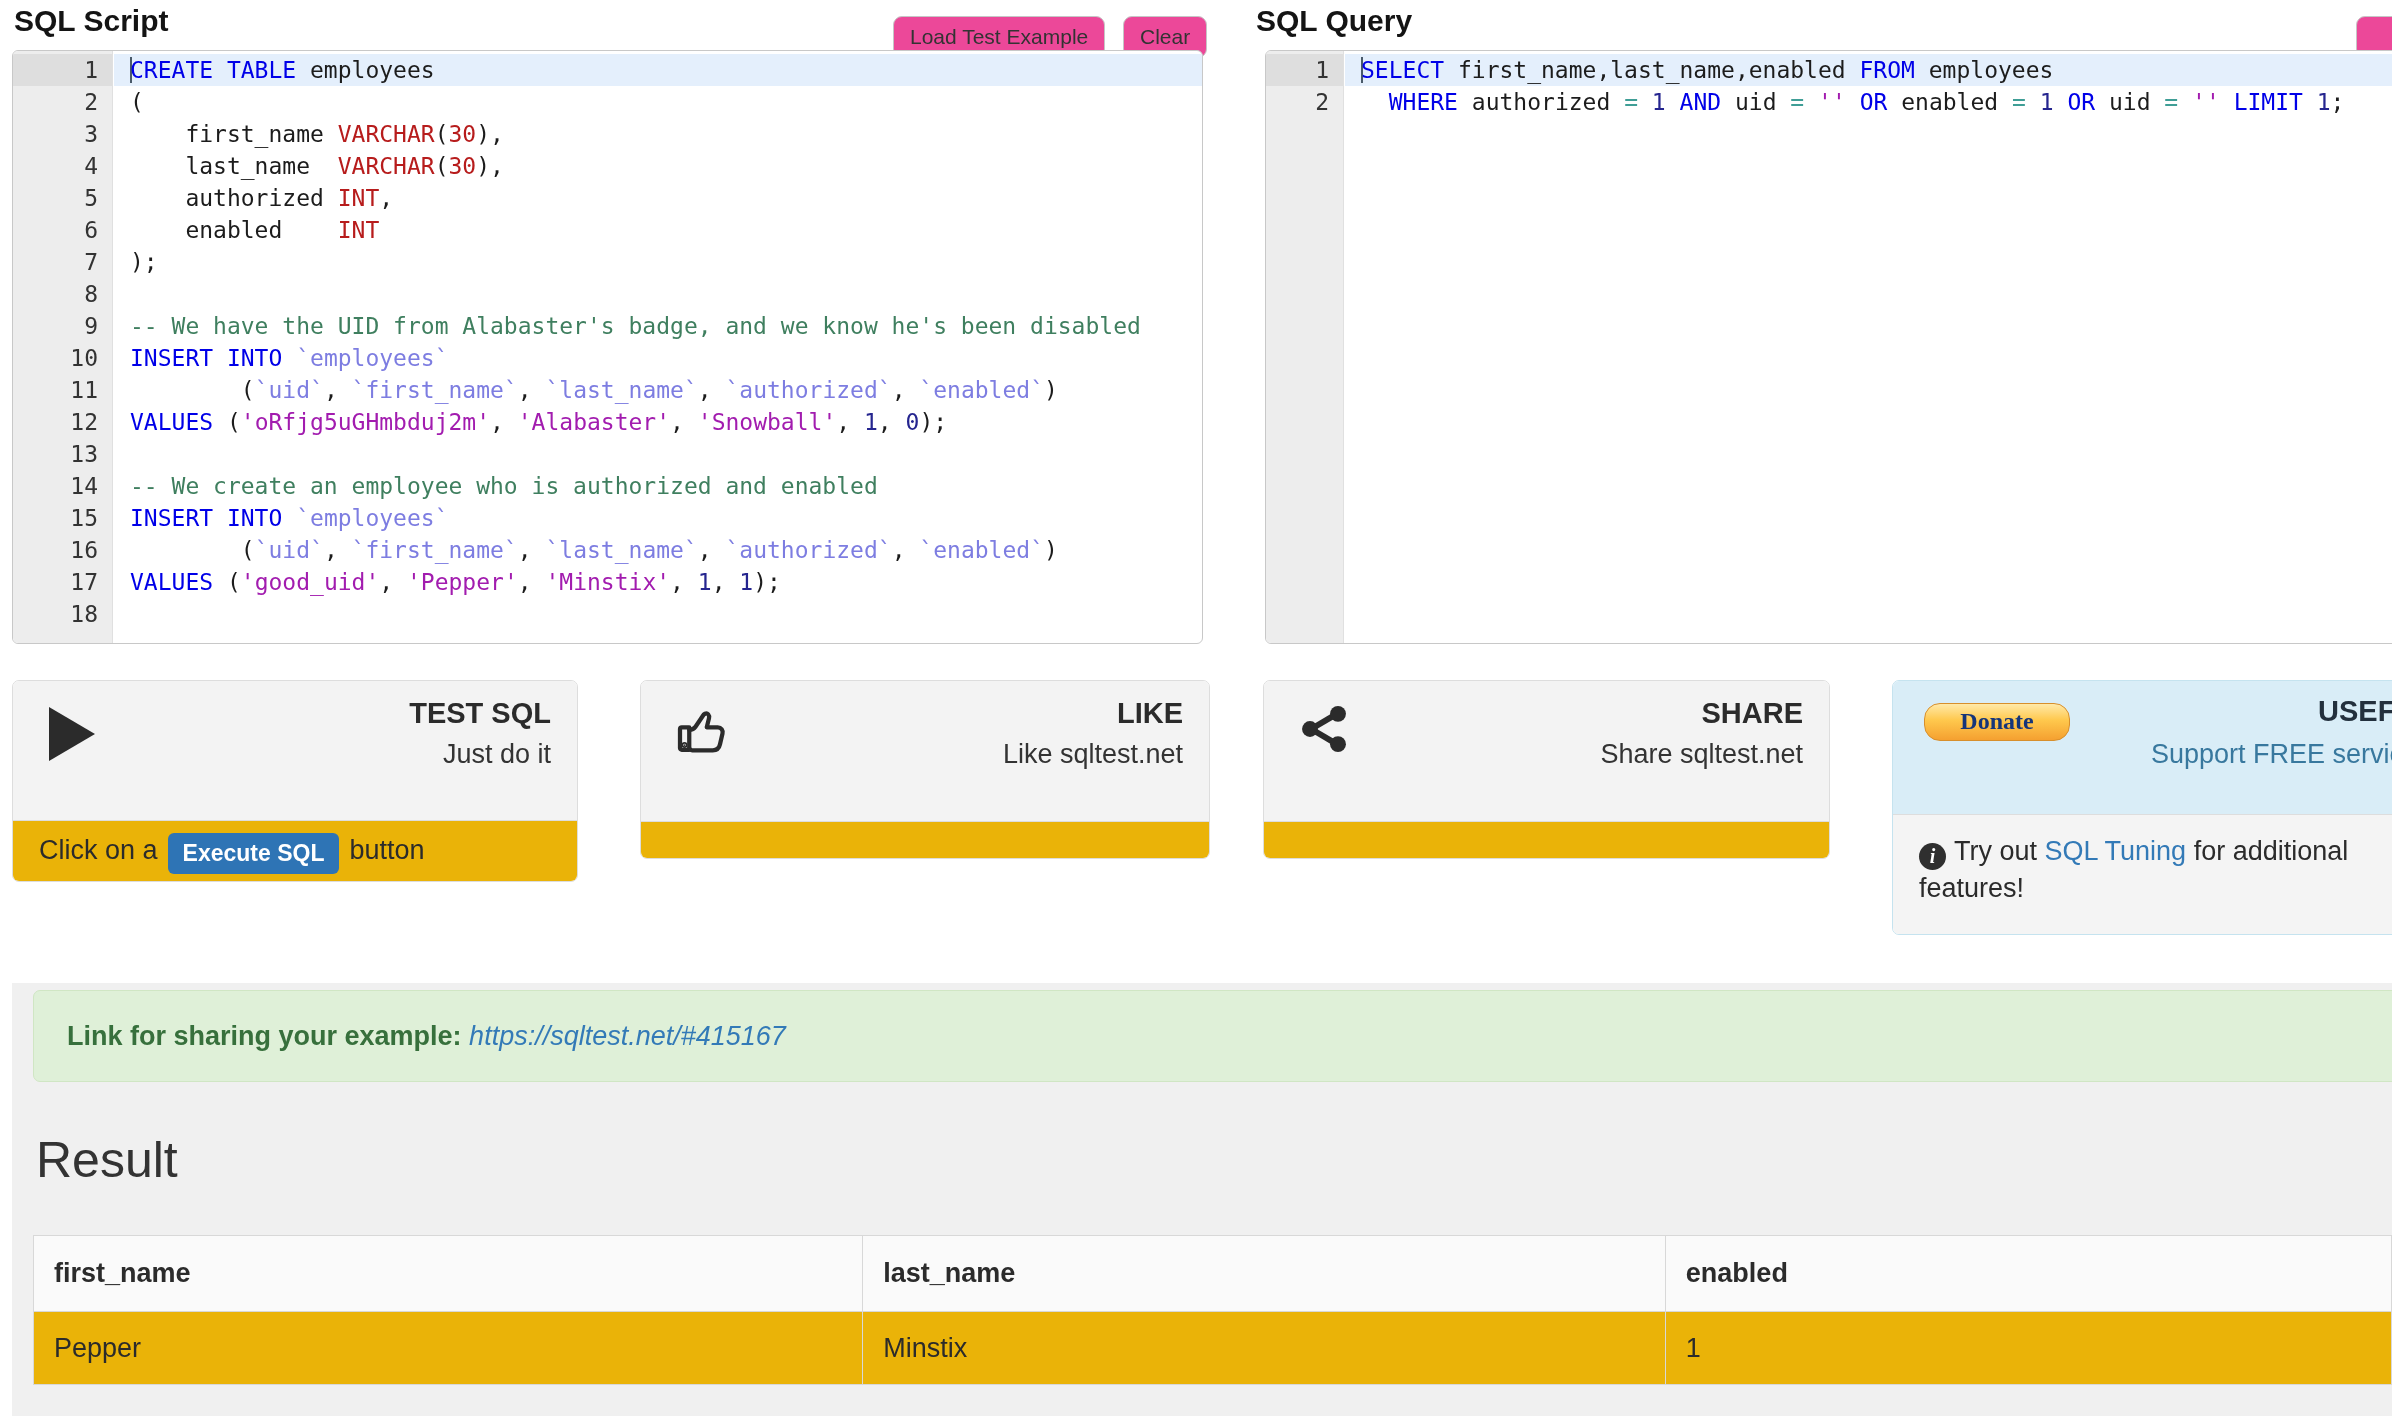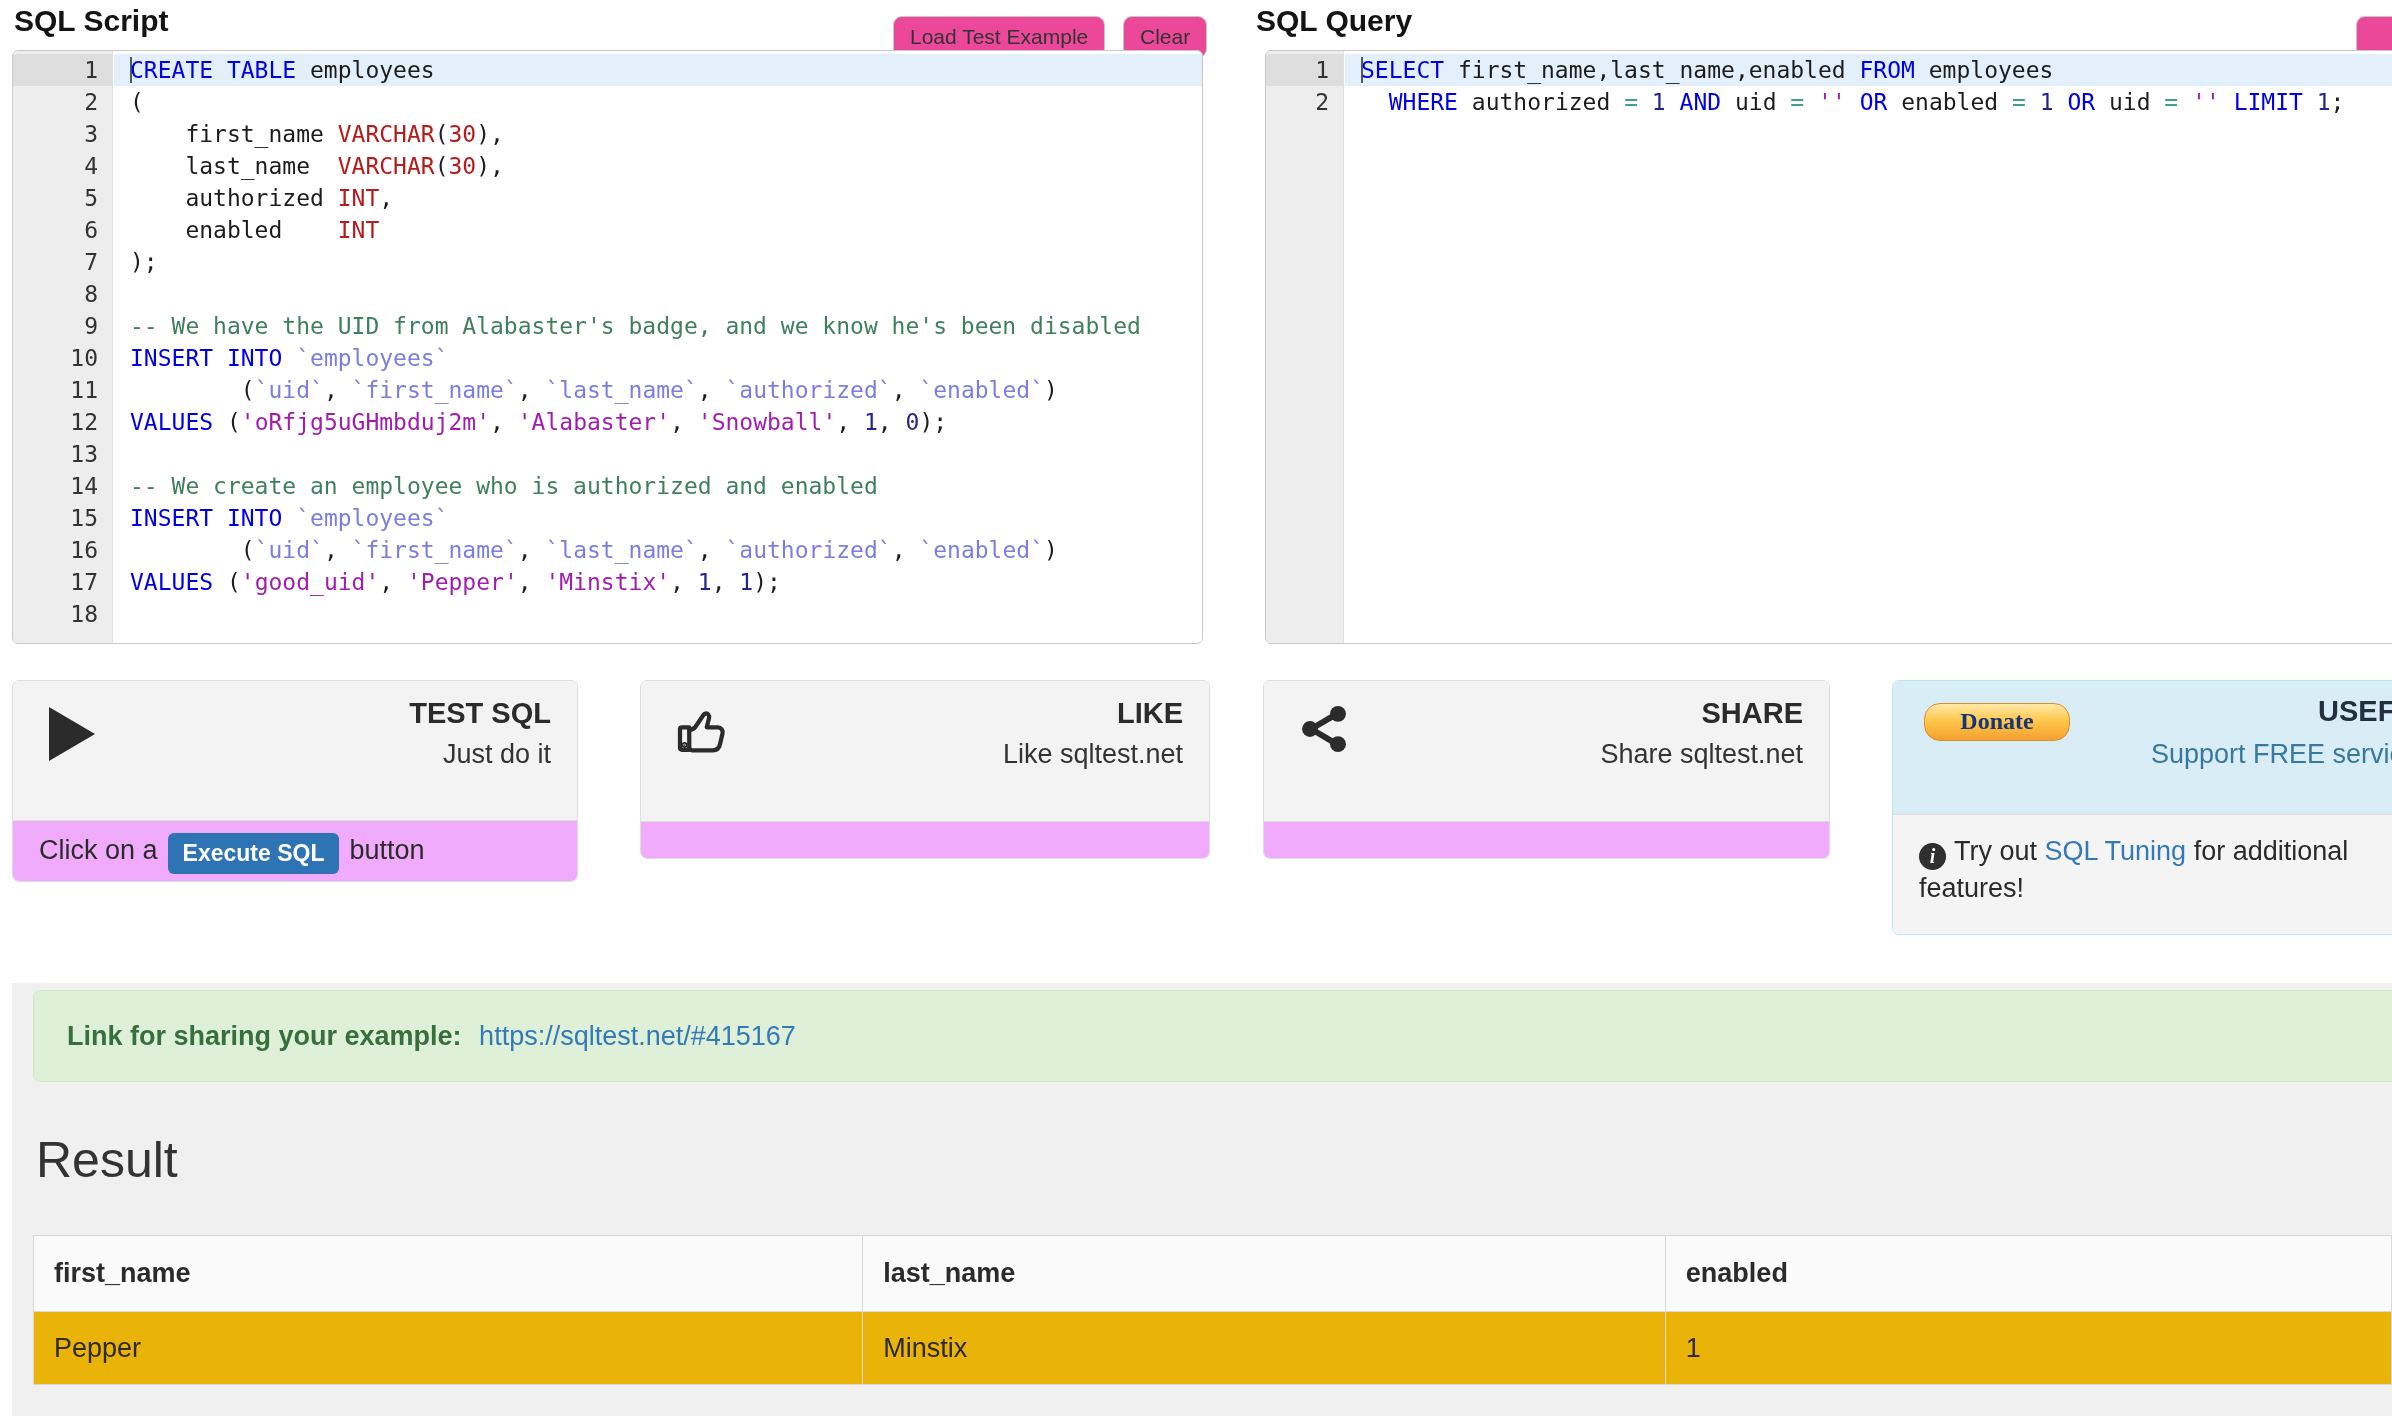--- a/index.html
+++ b/index.html
@@ -29,21 +29,21 @@
   .code{position:absolute;top:0;right:0;bottom:0;padding-top:3px;}
   .cline{height:32px;line-height:32px;padding-left:16px;white-space:pre;}
   .cline.active{background:#e4effc;}
   .cursor{display:inline-block;width:2px;height:26px;background:#4a5a6a;vertical-align:-5px;margin-right:-2px;}
   .tk-kw{color:#0000e8;} .tk-typ{color:#b71c1c;} .tk-cm{color:#3F7F5F;}
   .tk-str{color:#a21caf;} .tk-btk{color:#7d7de1;} .tk-num{color:#25258f;}
   .tk-op{color:#3f9e96;} .tk-pln{color:#1c1c1c;}
   
   .card{position:absolute;top:680px;border:1px solid #ddd;border-radius:7px;box-sizing:border-box;overflow:hidden;}
   .card-body{position:relative;background:#f3f3f3;}
-  .card-footer{background:#f0abfc;border-top:1px solid #ddd;}
+  .card-footer{background:#eab308;border-top:1px solid #ddd;}
   .card-title{position:absolute;right:26px;top:16px;font-size:29px;font-weight:bold;color:#2b2b2b;}
   .card-sub{position:absolute;right:26px;top:58px;font-size:27px;color:#333;}
   .play-tri{position:absolute;left:36px;top:26px;width:0;height:0;
     border-top:27px solid transparent;border-bottom:27px solid transparent;border-left:46px solid #2b2b2b;}
   .icon-svg{position:absolute;left:32px;top:20px;}
   .exec-btn{display:inline-block;background:#2e74b5;color:#fff;font-weight:bold;font-size:23px;
     padding:7px 15px;border-radius:6px;margin:0 10px;vertical-align:-2px;}
   .footer-text{padding:12px 0 0 26px;font-size:27px;color:#2b2b2b;}
   
   #card-useful{border:1px solid #c5e3ef;}
@@ -188,21 +188,21 @@
     <div class="useful-sub">Support FREE service</div>
   </div>
   <div class="card-footer" style="height:120px;box-sizing:border-box;">
     <div style="width:460px;"><span class="info-ico">i</span><span>Try out </span><a href="#" class="link-blue">SQL Tuning</a><span> for additional features!</span></div>
   </div>
 </div>
 
 <div id="gray-section">
   <div id="share-alert">
     <span class="lbl">Link for sharing your example:</span>
-    <a href="#" class="link-blue" style="margin-left:10px;">https://sqltest.net/#415167</a>
+    <a href="#" class="link-blue" style="font-style:italic;">https://sqltest.net/#415167</a>
   </div>
   <div id="result-heading">Result</div>
   <table id="result-table">
     <colgroup id="result-colgroup">
         <col style="width: 867px;">
         <col style="width: 839px;">
         <col style="width: 760px;">
       </colgroup>
     <thead>
         <tr id="result-head-row">

